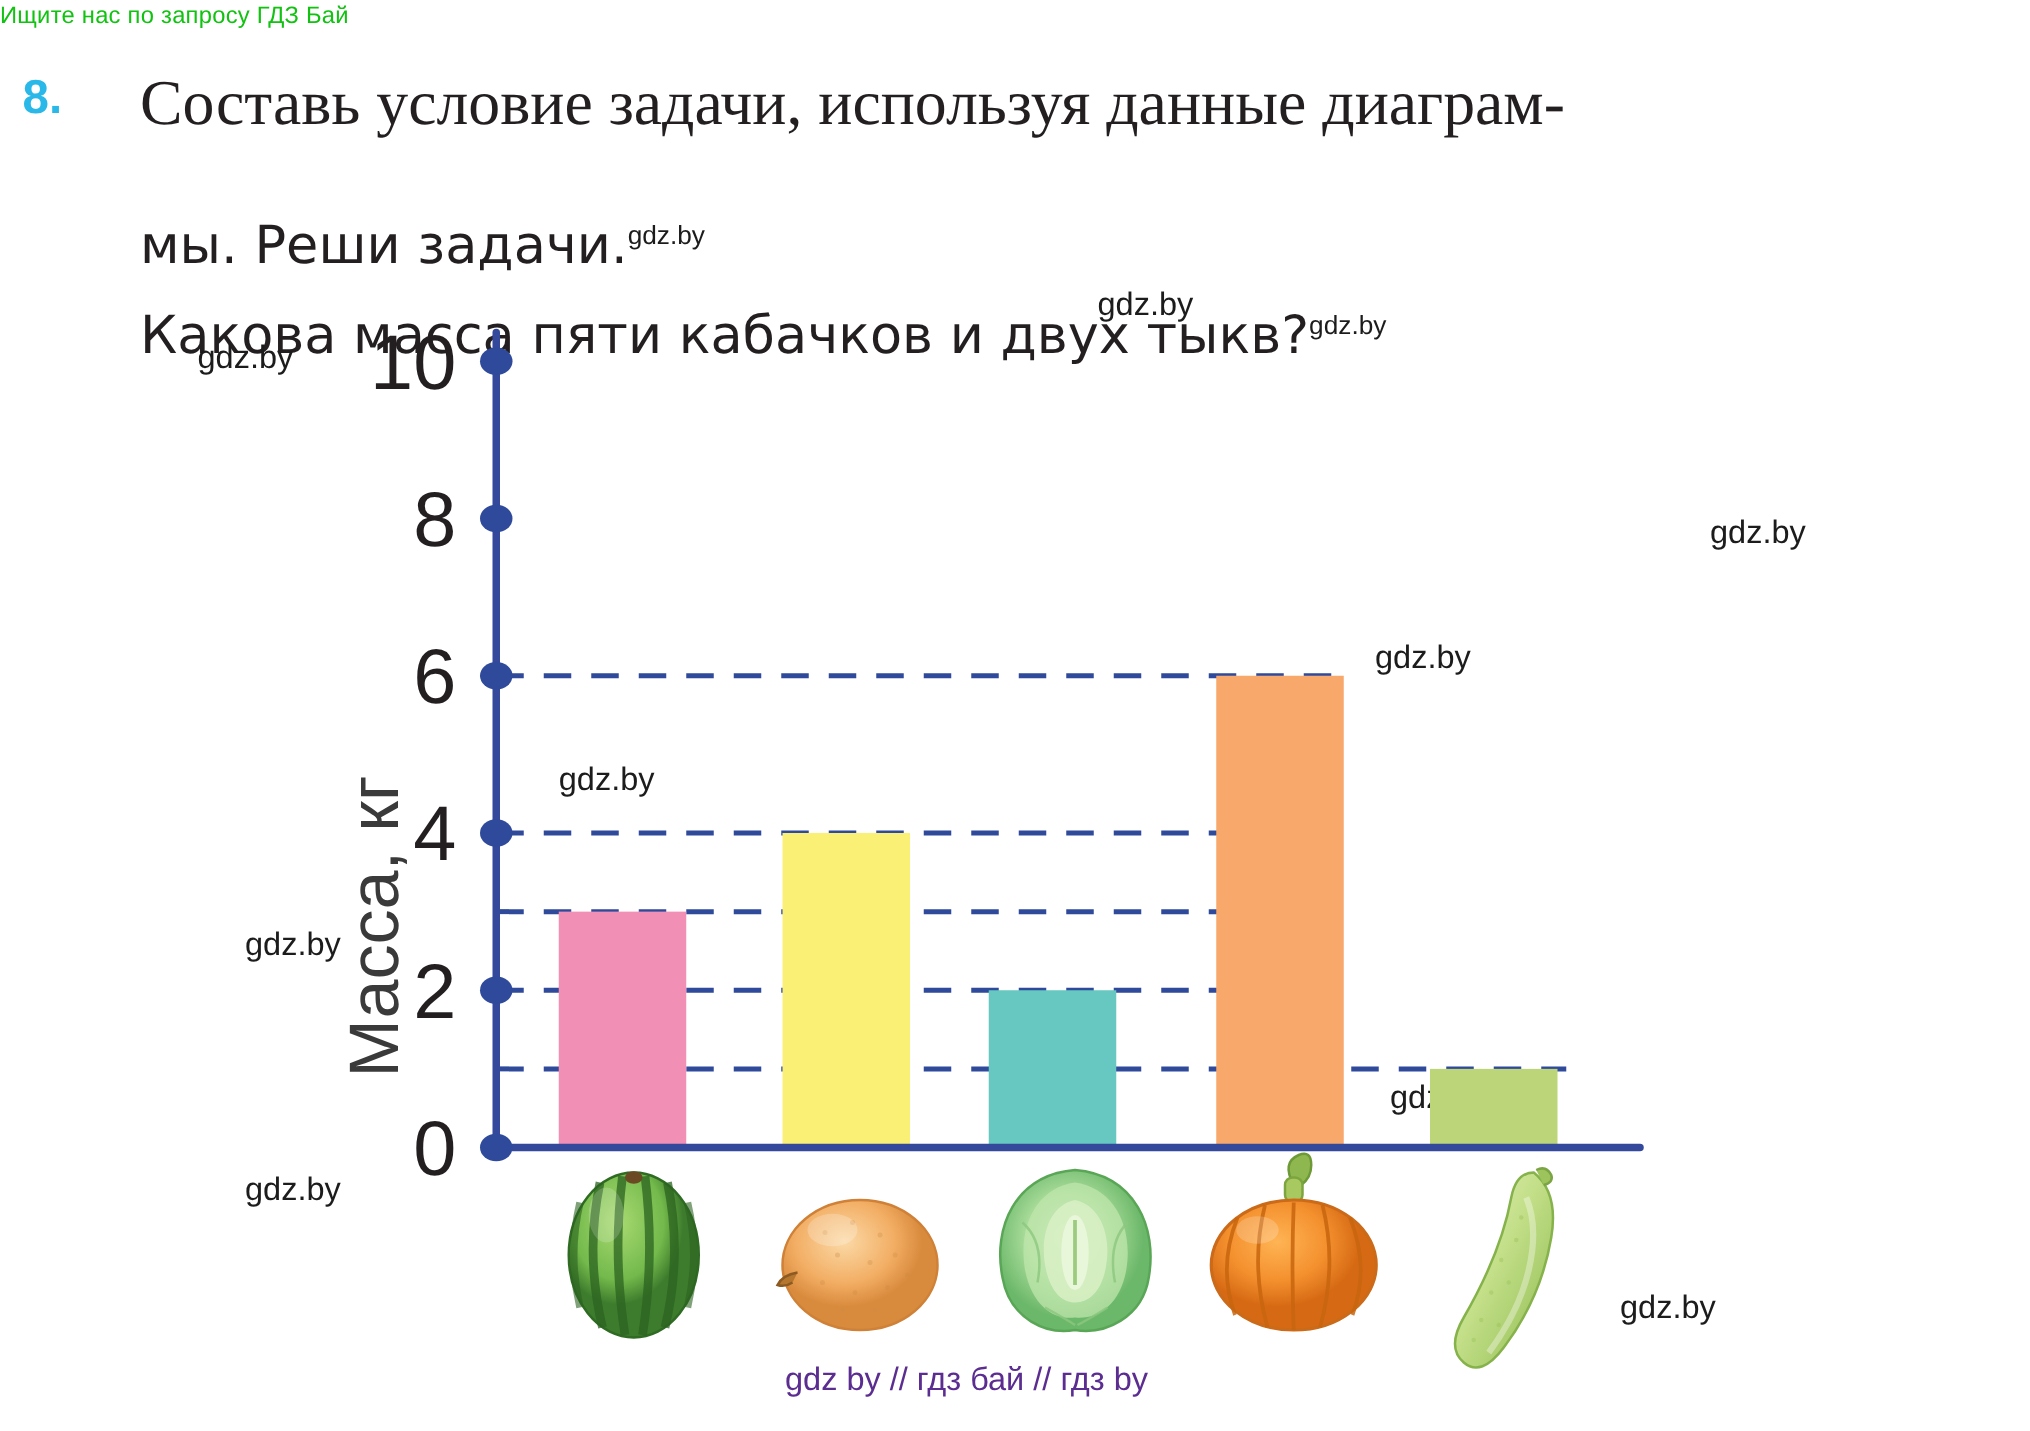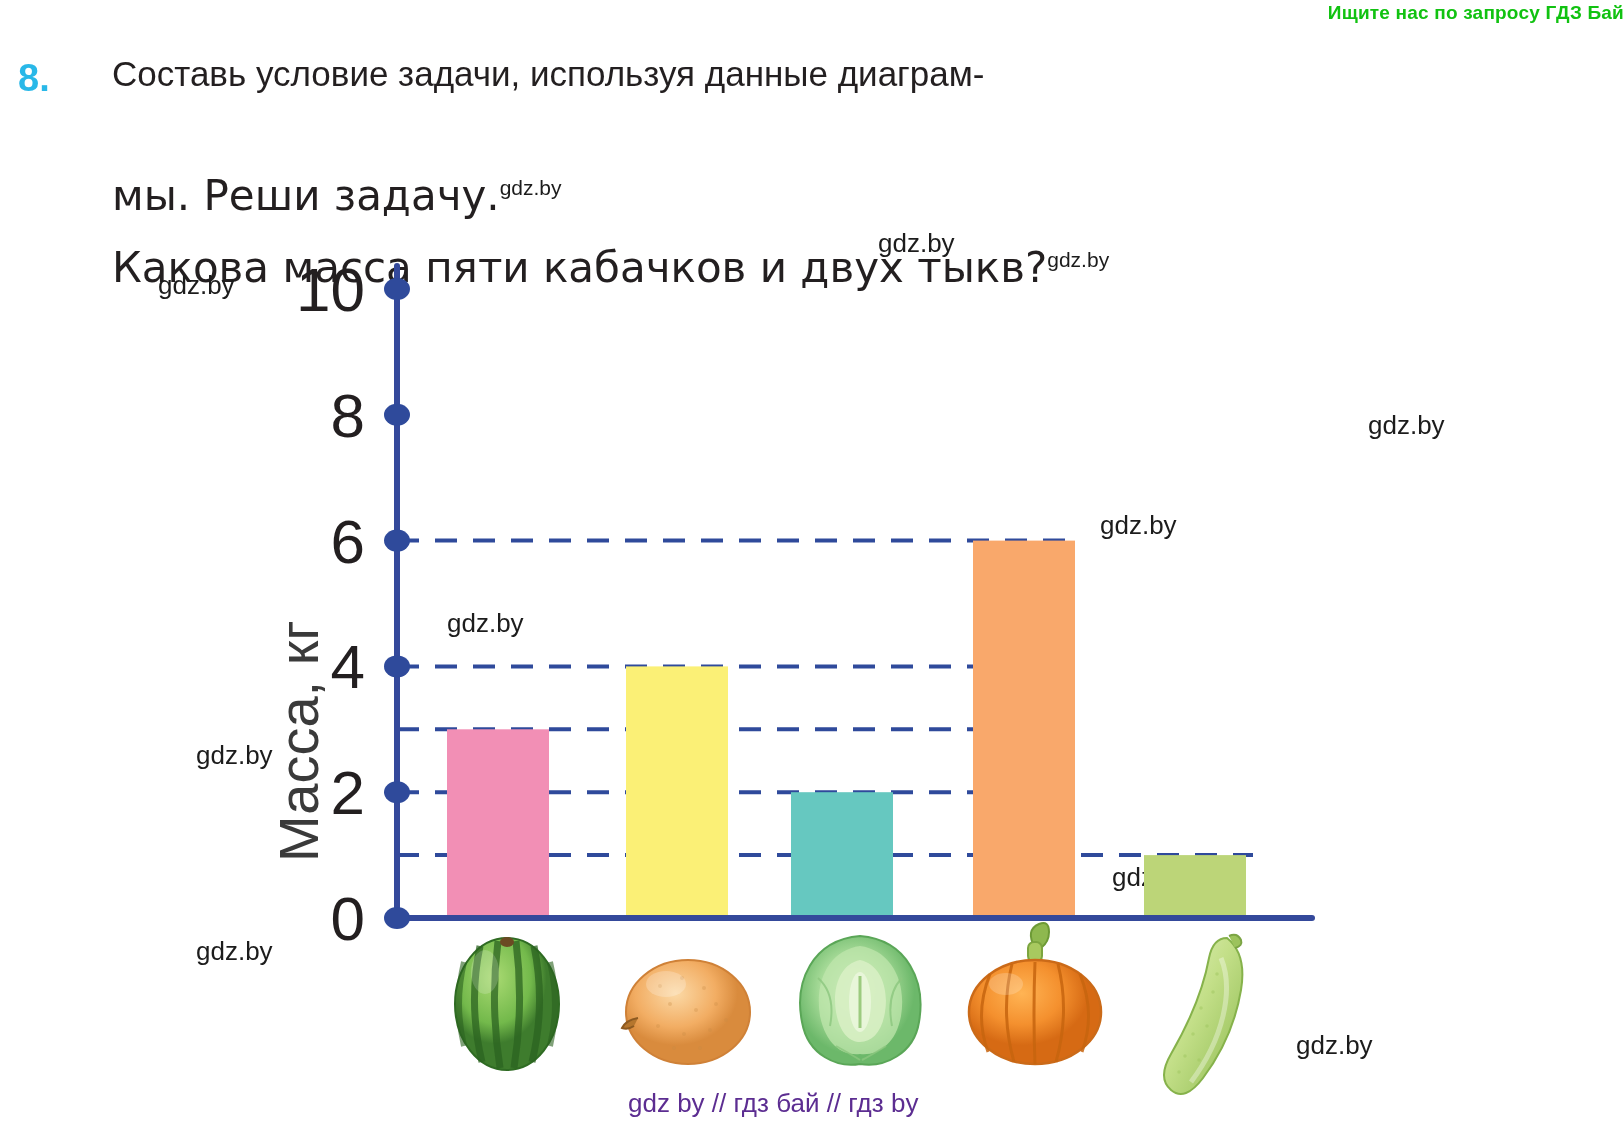--- a/index.html
+++ b/index.html
@@ -6,38 +6,38 @@
   body{
     width:1624px;height:1145px;
     background:#ffffff;
     font-family:"Liberation Sans", sans-serif;
     position:relative;
     overflow:hidden;
     color:#231f20;
   }
   .site-banner{
     position:absolute; top:2px; left:0; width:100%;
-    text-align:right;
+    text-align:left;
     color:#11c211;
-    font-weight:bold;
+    font-weight:normal;
     font-size:19px;
     letter-spacing:.2px;
   }
   
   .task-number{
     position:absolute; left:18px; top:57px;
     font-size:38px; font-weight:bold; color:#29b8e8;
   }
   .task-text{
     position:absolute; left:112px; top:52px;
     width:1460px;
-    font-size:35px;
+    font-size:51px;
     line-height:1.24;
     color:#231f20;
-    font-family:Liberation Sans, sans-serif;
+    font-family:Liberation Serif, serif;
     font-weight:400;
   }
   .task-line2{
     position:absolute; left:112px; top:170px;
     font-size:42px; line-height:1.24;
     font-family:"DejaVu Sans", sans-serif;
   }
   .wm-inline{
     font-size:21px; vertical-align:super;
     font-family:"Liberation Sans",sans-serif;
@@ -79,21 +79,21 @@
   .veg{position:absolute;}
 </style>
 </head>
 <body>
 
 <div class="site-banner">Ищите нас по запросу ГДЗ Бай</div>
 
 <div class="task-number">8.</div>
 <div class="task-text">Составь условие задачи, используя данные диаграм-</div>
 <div class="task-line2">
-  <span>мы. Реши задачу.</span><span class="wm-inline">gdz.by</span>
+  <span>мы. Реши задачи.</span><span class="wm-inline">gdz.by</span>
 </div>
 <div class="task-line2" style="top:226px;margin-top:16px;">
   <span>Какова масса пяти кабачков и двух тыкв?</span><span class="wm-inline">gdz.by</span>
 </div>
 
 <div id="wm-layer">
     <div class="wm" style="left: 158px; top: 270px;">gdz.by</div>
     <div class="wm" style="left: 878px; top: 228px;">gdz.by</div>
     <div class="wm" style="left: 1368px; top: 410px;">gdz.by</div>
     <div class="wm" style="left: 1100px; top: 510px;">gdz.by</div>

